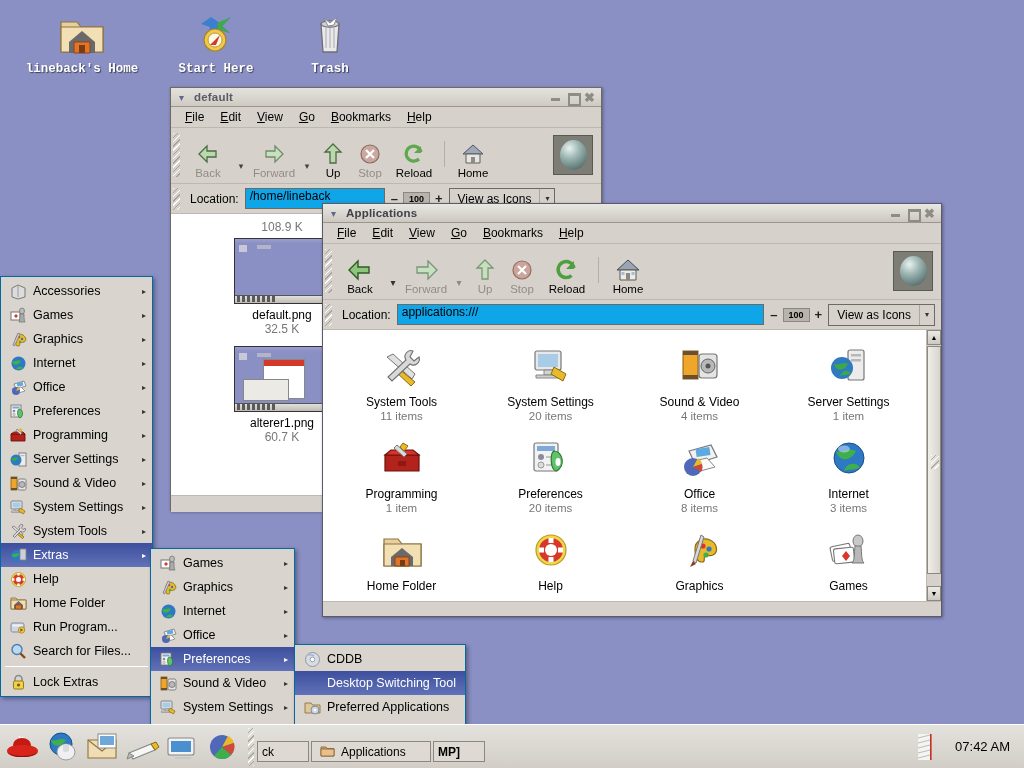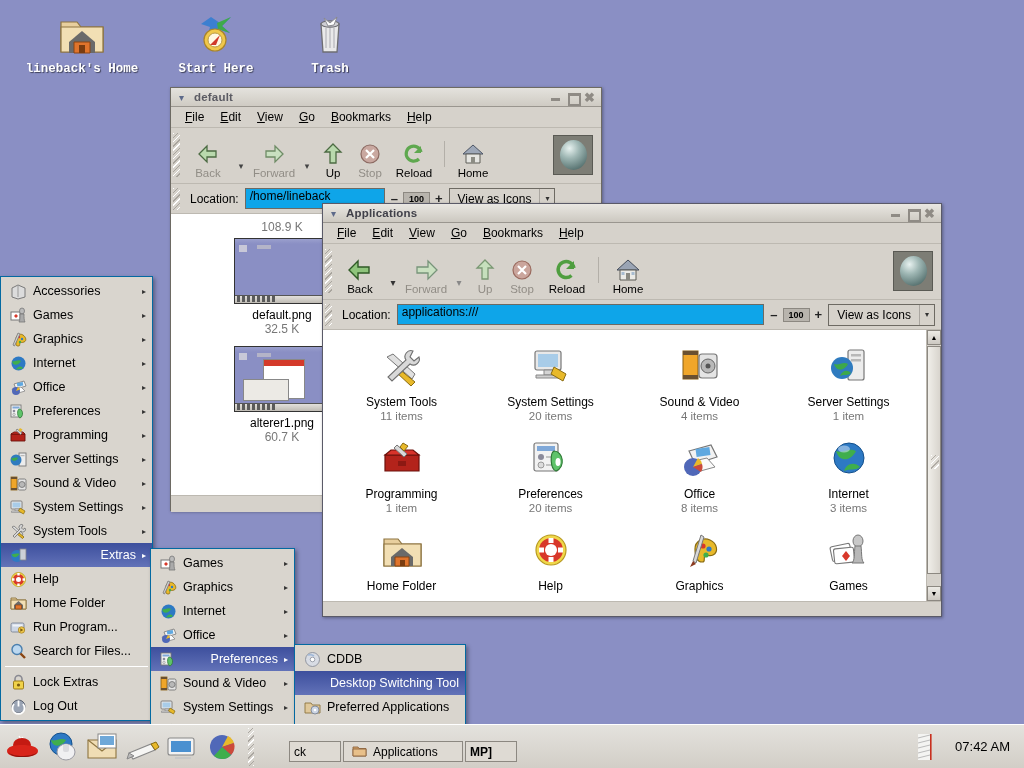--- a/index.html
+++ b/index.html
@@ -116,33 +116,33 @@
   .fname { font-size:12px; margin-top:4px; }
   .fsize { font-size:12px; color:#777; }
 
   
   .menu { position:absolute; background:#d9d5ce; border:1px solid #0369a1;
           box-shadow:2px 2px 4px rgba(0,0,0,.35); padding:2px 0; }
   .menu .mi { display:flex; align-items:center; height:24px; padding:0 6px; font-size:12.5px; }
   .menu .mi .mic { width:22px; display:flex; align-items:center; justify-content:center; flex:0 0 22px; }
   .menu .mi .mlb { flex:1; padding-left:4px; white-space:nowrap; }
   .menu .mi .marr { font-size:8px; color:#333; padding-left:6px; }
-  .menu .mi.sel { background:linear-gradient(to bottom,#3d4f9d 0%,#6272b8 100%); color:#fff;text-align:right; }
+  .menu .mi.sel { background:linear-gradient(to bottom,#3d4f9d 0%,#6272b8 100%); color:#fff; }
   .menu .mi.sel .marr { color:#fff; }
   .menu .msep { height:1px; background:#b4b0a9; margin:3px 4px; border-bottom:1px solid #fff; }
 
   
   .taskbar { position:absolute; left:0; right:0; bottom:0; height:44px;
              background:linear-gradient(to bottom,#e4e2dd 0%,#d2cec7 100%);
              border-top:1px solid #fff; display:flex; align-items:center; }
   .tb-launch { display:flex; align-items:center; gap:2px; padding:0 4px; height:100%; }
   .tb-launch .li { width:38px; height:40px; display:flex; align-items:center; justify-content:center; }
   .tb-grip { width:6px; height:38px; margin:0 2px;
     background:repeating-linear-gradient(135deg,#fff 0 1px,transparent 1px 3px,#aaa6a0 3px 4px,transparent 4px 6px); }
-  .tb-tasks { display:flex; flex-wrap:wrap; align-content:center; height:100%; padding-top:10px;margin-left:32px; }
+  .tb-tasks { display:flex; flex-wrap:wrap; align-content:center; height:100%; padding-top:10px; }
   .tb-task { height:21px; min-width:150px; display:flex; align-items:center; gap:6px;
              background:#dedad3; border:1px solid #8c8881; margin:0 1px; padding:0 8px; font-size:12px; }
   .tb-spacer { flex:1; }
   .tb-clock { padding:0 14px; font-size:13px; }
   .tb-tray { display:flex; align-items:center; padding-right:4px; }
 
   svg { display:block; }
 </style>
 </head>
 <body>
@@ -796,30 +796,20 @@
   <div class="mi">
     <span class="mic">
       <svg width="17" height="17" viewBox="0 0 17 17">
           <path d="M5 7V5a3.5 3.5 0 0 1 7 0v2" fill="none" stroke="#8a8a92" stroke-width="1.6"></path>
           <rect x="3.5" y="7" width="10" height="8" rx="1.2" fill="#f0d24a" stroke="#9a7a18" stroke-width="1"></rect>
           <circle cx="8.5" cy="11" r="1.6" fill="#7a5c10"></circle>
         </svg>
     </span>
     <span class="mlb">Lock Extras</span>
   </div>
-  <div class="mi">
-    <span class="mic">
-      <svg width="17" height="17" viewBox="0 0 17 17">
-          <circle cx="8.5" cy="8.5" r="6.5" fill="#9aa4b4" stroke="#5a6270" stroke-width="1"></circle>
-          <rect x="7.6" y="2.5" width="1.8" height="6" fill="#fff"></rect>
-          <path d="M4 6a6 6 0 1 0 9 0" fill="none" stroke="#fff" stroke-width="1.8"></path>
-        </svg>
-    </span>
-    <span class="mlb">Log Out</span>
-  </div>
 </div>
 
 <div class="menu" style="left:150px; top:548px; width:145px;">
   <div class="mi">
     <span class="mic">
       <svg width="17" height="17" viewBox="0 0 17 17">
           <rect x="1" y="5" width="9" height="8" fill="#fff" stroke="#777" stroke-width="1"></rect>
           <path d="M4 9l2-2 2 2-2 2z" fill="#d8382a"></path>
           <ellipse cx="12" cy="4" rx="2.5" ry="3" fill="#bbb" stroke="#777" stroke-width=".8"></ellipse>
           <path d="M10 7c0 4 0 6-1 8h6c-1-2-1-4-1-8z" fill="#aaa" stroke="#777" stroke-width=".8"></path>

